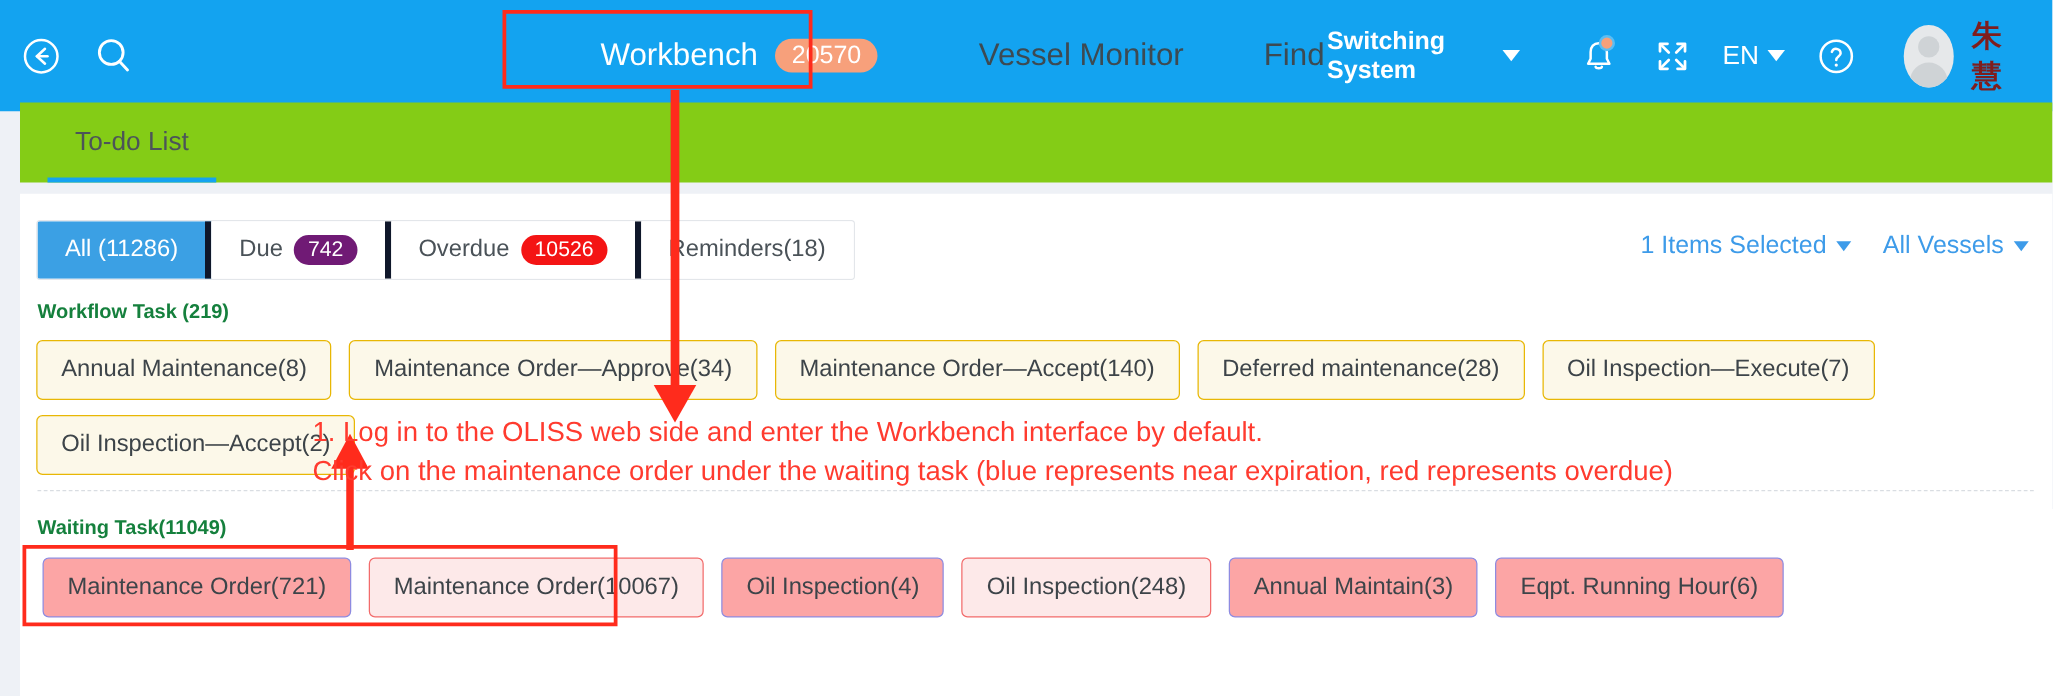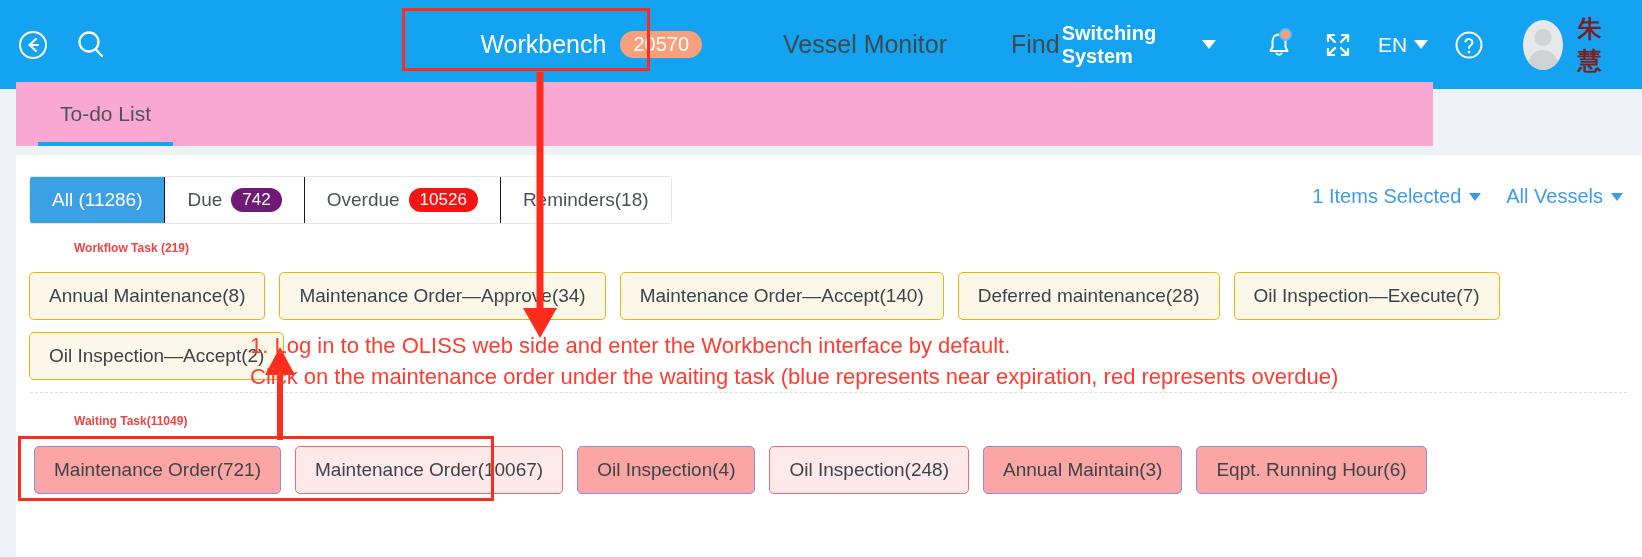--- a/index.html
+++ b/index.html
@@ -90,22 +90,22 @@
   .avatar::after {
     content: ""; position: absolute; left: 50%; top: 30px;
     transform: translateX(-50%);
     width: 30px; height: 26px; border-radius: 15px 15px 0 0; background: #cfd3d6;
   }
   .username { color: #7f1d1d; font-size: 24px; font-weight: bold; }
 
   
   .tabstrip {
     position: absolute; left: 16px; top: 82px;
-    width: 1417px; height: 64px;
-    background: #f9a8d4;
+    width: 1626px; height: 64px;
+    background: #84cc16;
   }
   .tab {
     position: absolute; left: 22px; top: 0;
     height: 64px; display: flex; align-items: center;
     padding: 0 22px 0 22px;
     font-size: 21px; color: #4c5459; cursor: pointer;
   }
   .tab.active::after {
     content: ""; position: absolute; left: 0; right: 0; bottom: 0;
     height: 4px; background: #13A3F0;
@@ -120,21 +120,21 @@
 
   
   .filterbar {
     position: absolute; left: 13px; top: 21px;
     display: flex; border: 1px solid #e3e6ea; border-radius: 3px;
     overflow: hidden; height: 48px;
   }
   .fbtn {
     display: flex; align-items: center; justify-content: center;
     gap: 9px; padding: 0 22px; font-size: 19px; color: #4a5258;
-    border-right: 1px solid #0f172a; cursor: pointer; background: #fff;
+    border-right: 5px solid #0f172a; cursor: pointer; background: #fff;
     white-space: nowrap;
   }
   .fbtn:last-child { border-right: none; }
   .fbtn.sel { background: #3BA0E4; color: #ffffff; }
   .cnt {
     color: #fff; border-radius: 12px; font-size: 17px;
     padding: 3px 11px 4px; line-height: 1;
   }
   .cnt.purple { background: #701a75; }
   .cnt.red { background: #F41414; }
@@ -149,21 +149,21 @@
   }
   .chev {
     width: 0; height: 0;
     border-left: 6px solid transparent;
     border-right: 6px solid transparent;
     border-top: 8px solid #3D9BE9;
   }
 
   .section-title {
     position: absolute; left: 14px;
-    font-size: 12px; font-weight: bold; color: #ef4444; margin-left: 44px;
+    font-size: 16px; font-weight: bold; color: #15803d;
   }
   #wf-title { top: 86px; }
   #wt-title { top: 259px; }
 
   .chiprow { position: absolute; display: flex; gap: 14px; }
   #wf-row1 { left: 13px; top: 117px; }
   #wf-row2 { left: 13px; top: 177px; }
   #wt-row1 { left: 18px; top: 291px; }
 
   .chip {

